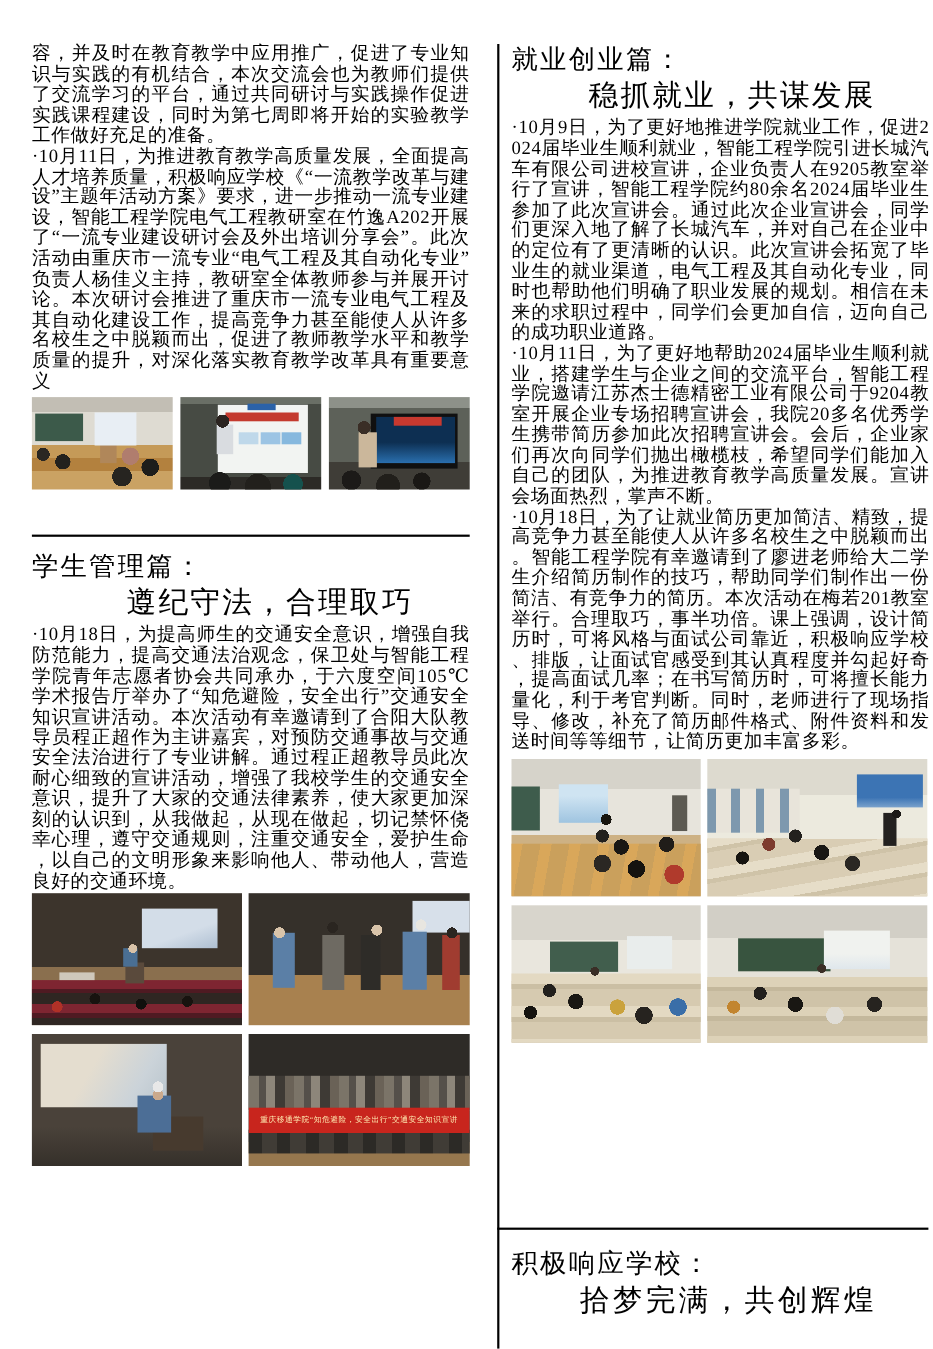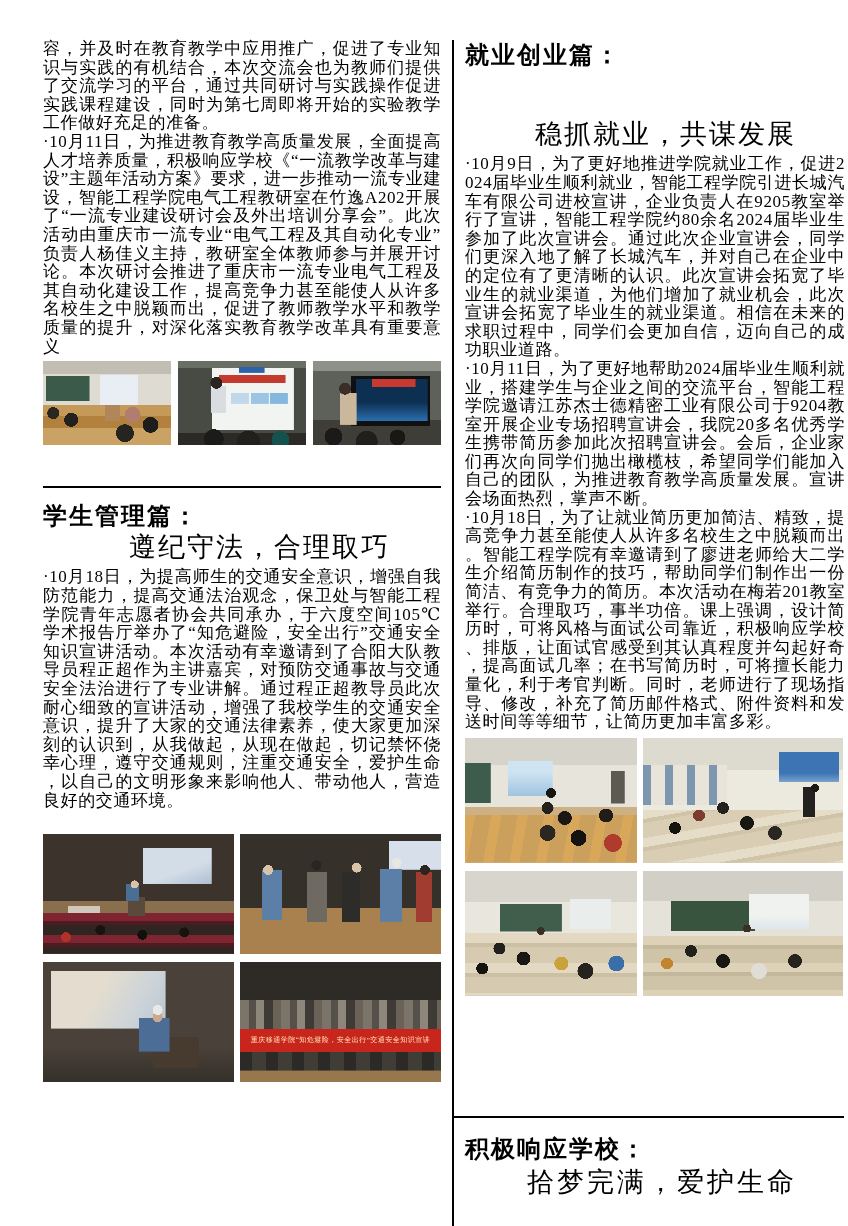--- a/index.html
+++ b/index.html
@@ -4,38 +4,38 @@
 <style>
   html,body{margin:0;padding:0;}
   body{
     width:848px;height:1226px;background:#ffffff;color:#000;
     font-family:"Liberation Serif","DejaVu Serif",serif;
     position:relative;overflow:hidden;
   }
   .page{position:absolute;inset:0;}
   .vdivider{position:absolute;left:452px;top:40px;width:2px;height:1186px;background:#000;}
   .col{position:absolute;top:40px;}
-  .col.left{left:43px;width:398px;}
+  .col.left{left:29px;width:398px;}
   .col.right{left:465px;width:380px;}
   .body{
     margin:0;font-size:17px;line-height:18.6px;letter-spacing:0.6px;
     text-align:justify;text-justify:inter-character;line-break:anywhere;
   }
-  .sec-title{margin:0;font-size:24px;font-weight:bold;letter-spacing:2px;line-height:1.25;}
+  .sec-title{margin:0;font-size:24px;font-weight:normal;letter-spacing:2px;line-height:1.25;}
   .sec-sub{margin:0 0 5px 86px;font-size:27px;font-weight:normal;letter-spacing:2px;line-height:1.2;}
-  .col.right .sec-sub{margin-left:70px;margin-top:48px;}
+  .col.right .sec-sub{margin-left:70px;}
   .hrule{height:2px;background:#000;margin:41px 0 13px 0;width:100%;}
   .right-rule{position:absolute;left:452px;top:1116px;width:392px;height:2px;background:#000;margin:0;}
   .final{position:absolute;left:465px;top:1134px;width:380px;}
   .final .sec-sub{margin:2px 0 0 62px;letter-spacing:3px;}
   
   .photo-row{display:flex;gap:7px;margin-top:5px;}
   .photo-row .ph{width:128px;height:84px;flex:0 0 auto;}
   .photo-grid{display:grid;gap:8px 6px;}
-  .photo-grid.safety{grid-template-columns:191px 201px;grid-auto-rows:120px;margin-top:24px;}
+  .photo-grid.safety{grid-template-columns:191px 201px;grid-auto-rows:120px;margin-top:2px;}
   .photo-grid.employment{grid-template-columns:172px 200px;grid-auto-rows:125px;margin-top:6px;}
   .ph{position:relative;overflow:hidden;background-color:#cfcdc5;}
   .ph-text{
     position:absolute;left:0;right:0;top:56%;height:19%;background:#c8251d;
     color:#ffe9b0;font-size:7px;line-height:1.1;white-space:nowrap;overflow:hidden;
     display:flex;align-items:center;justify-content:center;letter-spacing:0.5px;
   }
   
   .v-class-a{background:
     radial-gradient(circle 8px at 84% 76%,#1d1d1b 98%,transparent),
@@ -180,31 +180,31 @@
         <div class="ph v-aud-c"></div>
         <div class="ph v-aud-banner">
           <span class="ph-text">重庆移通学院“知危避险，安全出行”交通安全知识宣讲</span>
         </div>
       </div>
   </div>
 
   <div class="col right">
     <h2 class="sec-title">就业创业篇：</h2>
     <h3 class="sec-sub">稳抓就业，共谋发展</h3>
-    <p class="body">·10月9日，为了更好地推进学院就业工作，促进2024届毕业生顺利就业，智能工程学院引进长城汽车有限公司进校宣讲，企业负责人在9205教室举行了宣讲，智能工程学院约80余名2024届毕业生参加了此次宣讲会。通过此次企业宣讲会，同学们更深入地了解了长城汽车，并对自己在企业中的定位有了更清晰的认识。此次宣讲会拓宽了毕业生的就业渠道，为他们增加了就业机会，此次宣讲会拓宽了毕业生的就业渠道。相信在未来的求职过程中，同学们会更加自信，迈向自己的成功职业道路。</p>
+    <p class="body">·10月9日，为了更好地推进学院就业工作，促进2024届毕业生顺利就业，智能工程学院引进长城汽车有限公司进校宣讲，企业负责人在9205教室举行了宣讲，智能工程学院约80余名2024届毕业生参加了此次宣讲会。通过此次企业宣讲会，同学们更深入地了解了长城汽车，并对自己在企业中的定位有了更清晰的认识。此次宣讲会拓宽了毕业生的就业渠道，电气工程及其自动化专业，同时也帮助他们明确了职业发展的规划。相信在未来的求职过程中，同学们会更加自信，迈向自己的成功职业道路。</p>
     <p class="body">·10月11日，为了更好地帮助2024届毕业生顺利就业，搭建学生与企业之间的交流平台，智能工程学院邀请江苏杰士德精密工业有限公司于9204教室开展企业专场招聘宣讲会，我院20多名优秀学生携带简历参加此次招聘宣讲会。会后，企业家们再次向同学们抛出橄榄枝，希望同学们能加入自己的团队，为推进教育教学高质量发展。宣讲会场面热烈，掌声不断。</p>
     <p class="body">·10月18日，为了让就业简历更加简洁、精致，提高竞争力甚至能使人从许多名校生之中脱颖而出。智能工程学院有幸邀请到了廖进老师给大二学生介绍简历制作的技巧，帮助同学们制作出一份简洁、有竞争力的简历。本次活动在梅若201教室举行。合理取巧，事半功倍。课上强调，设计简历时，可将风格与面试公司靠近，积极响应学校、排版，让面试官感受到其认真程度并勾起好奇，提高面试几率；在书写简历时，可将擅长能力量化，利于考官判断。同时，老师进行了现场指导、修改，补充了简历邮件格式、附件资料和发送时间等等细节，让简历更加丰富多彩。</p>
     <div class="photo-grid employment">
         <div class="ph v-lect-a"></div>
         <div class="ph v-lect-b"></div>
         <div class="ph v-lect-c"></div>
         <div class="ph v-lect-d"></div>
       </div>
   </div>
 
   <div class="hrule right-rule"></div>
 
   <div class="final">
     <h2 class="sec-title">积极响应学校：</h2>
-    <h3 class="sec-sub">拾梦完满，爱护生命</h3>
+    <h3 class="sec-sub">拾梦完满，共创辉煌</h3>
   </div>
 
 </div>
 
 </body></html>

